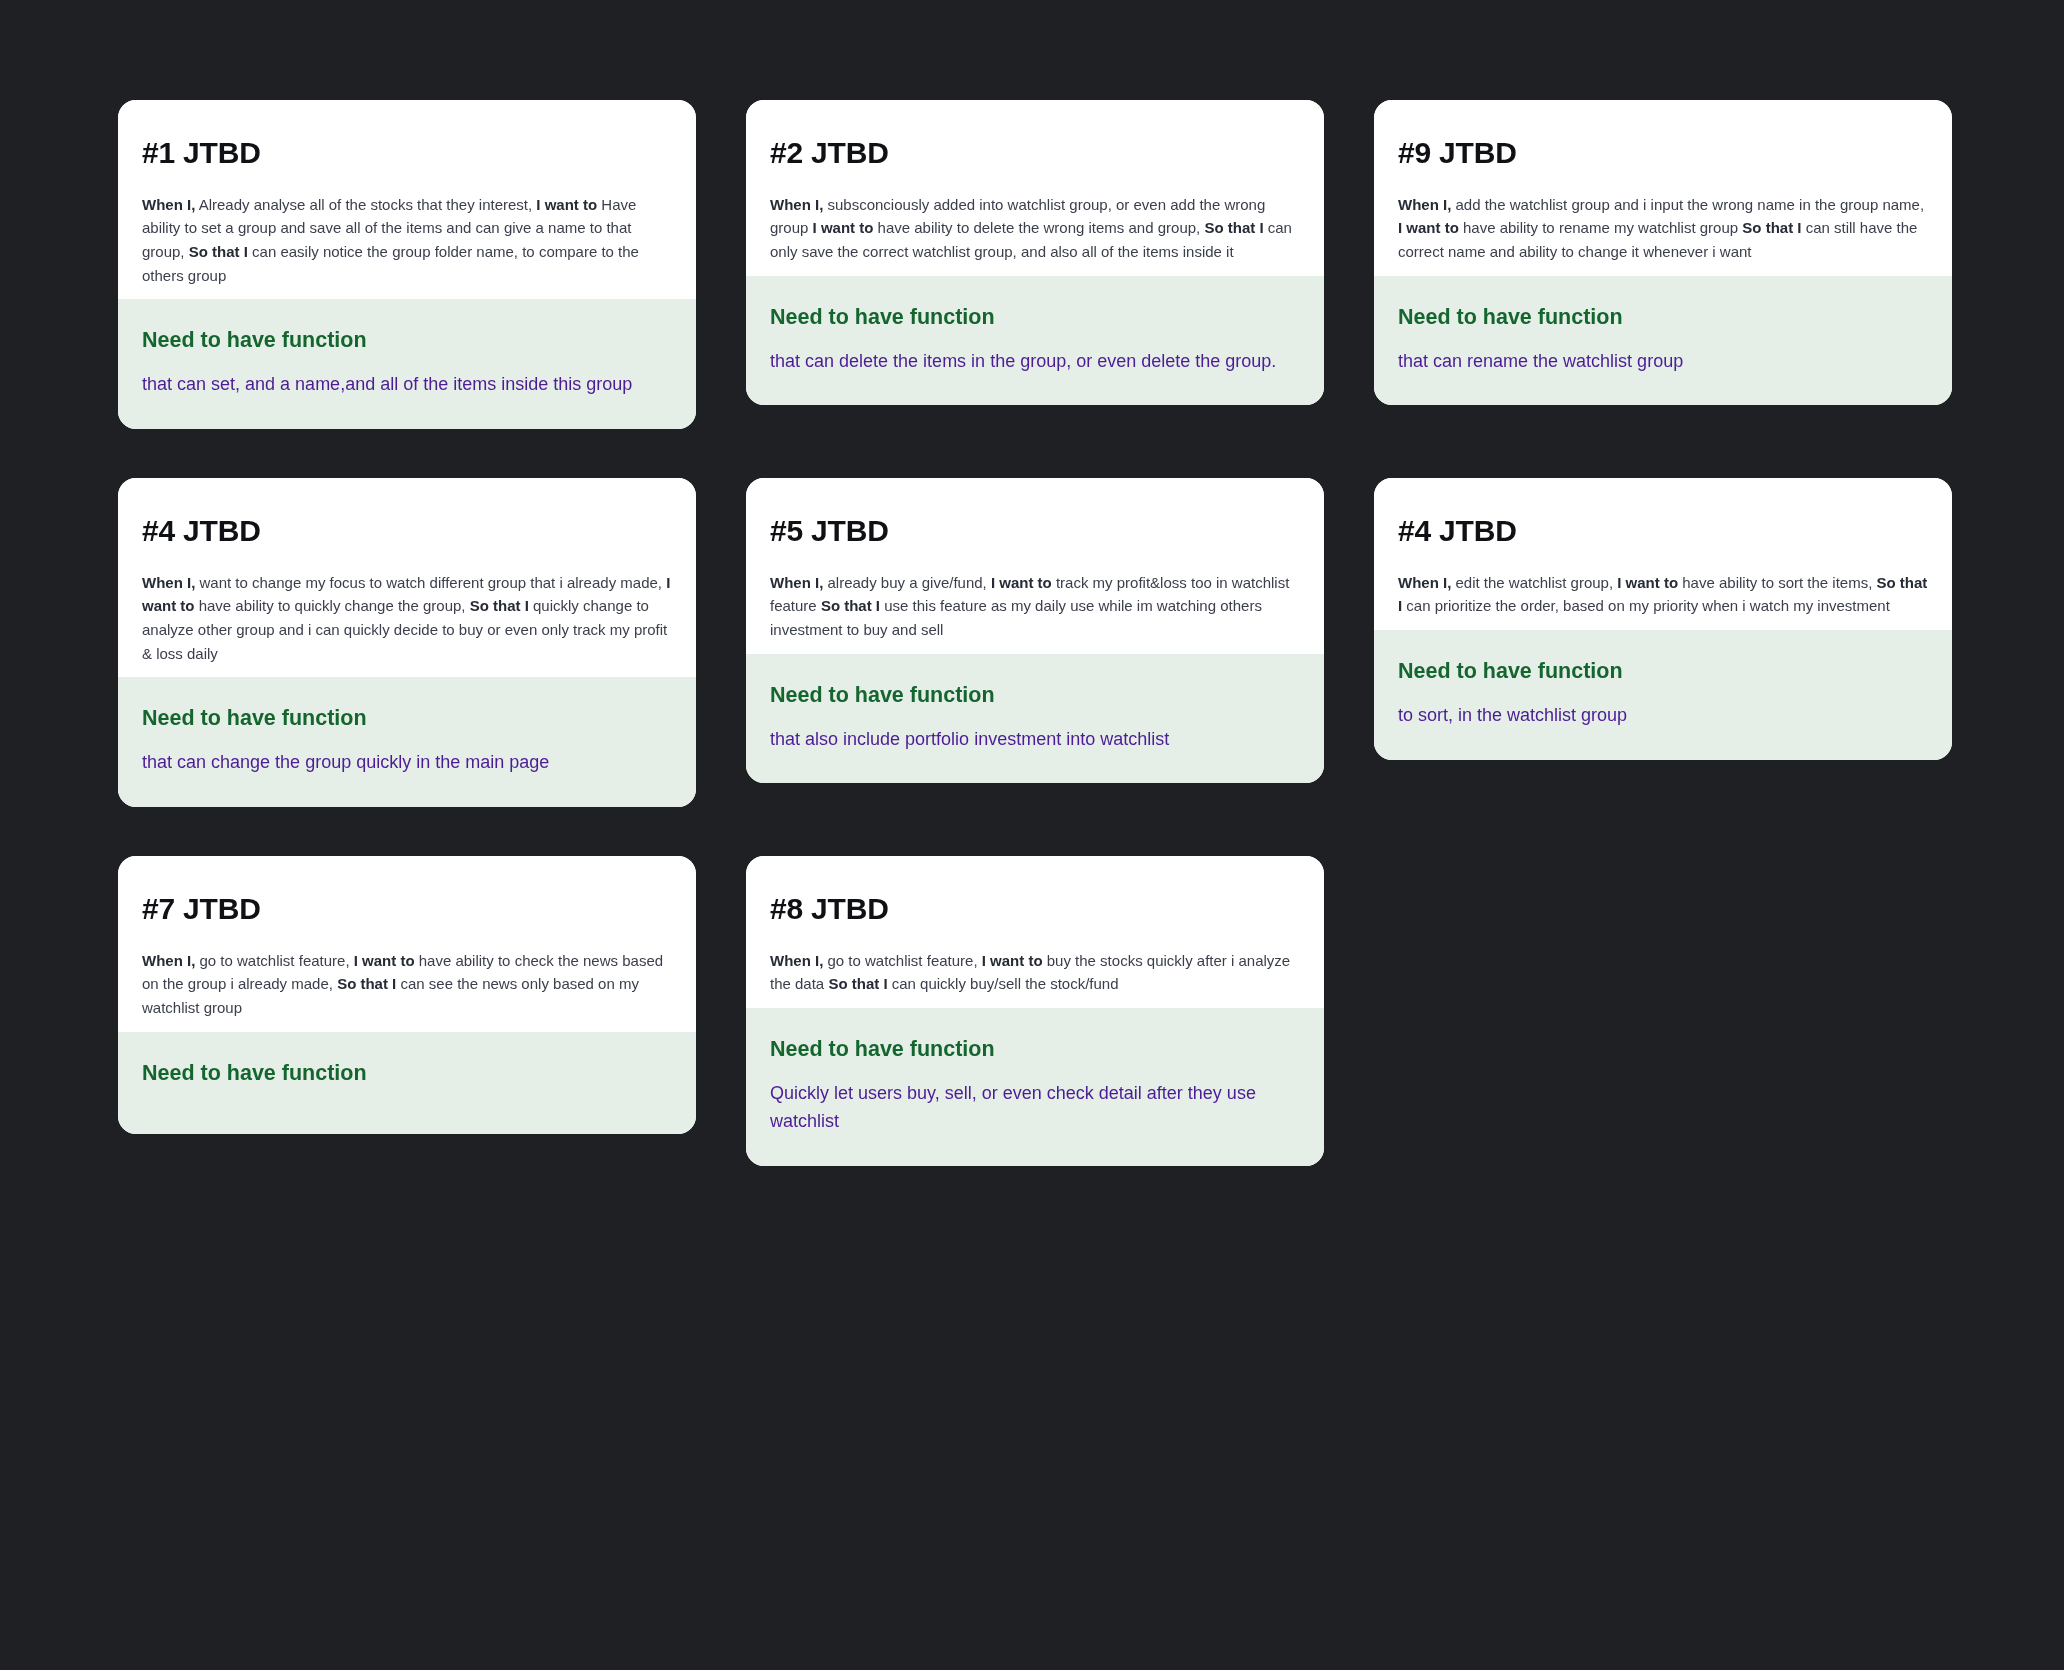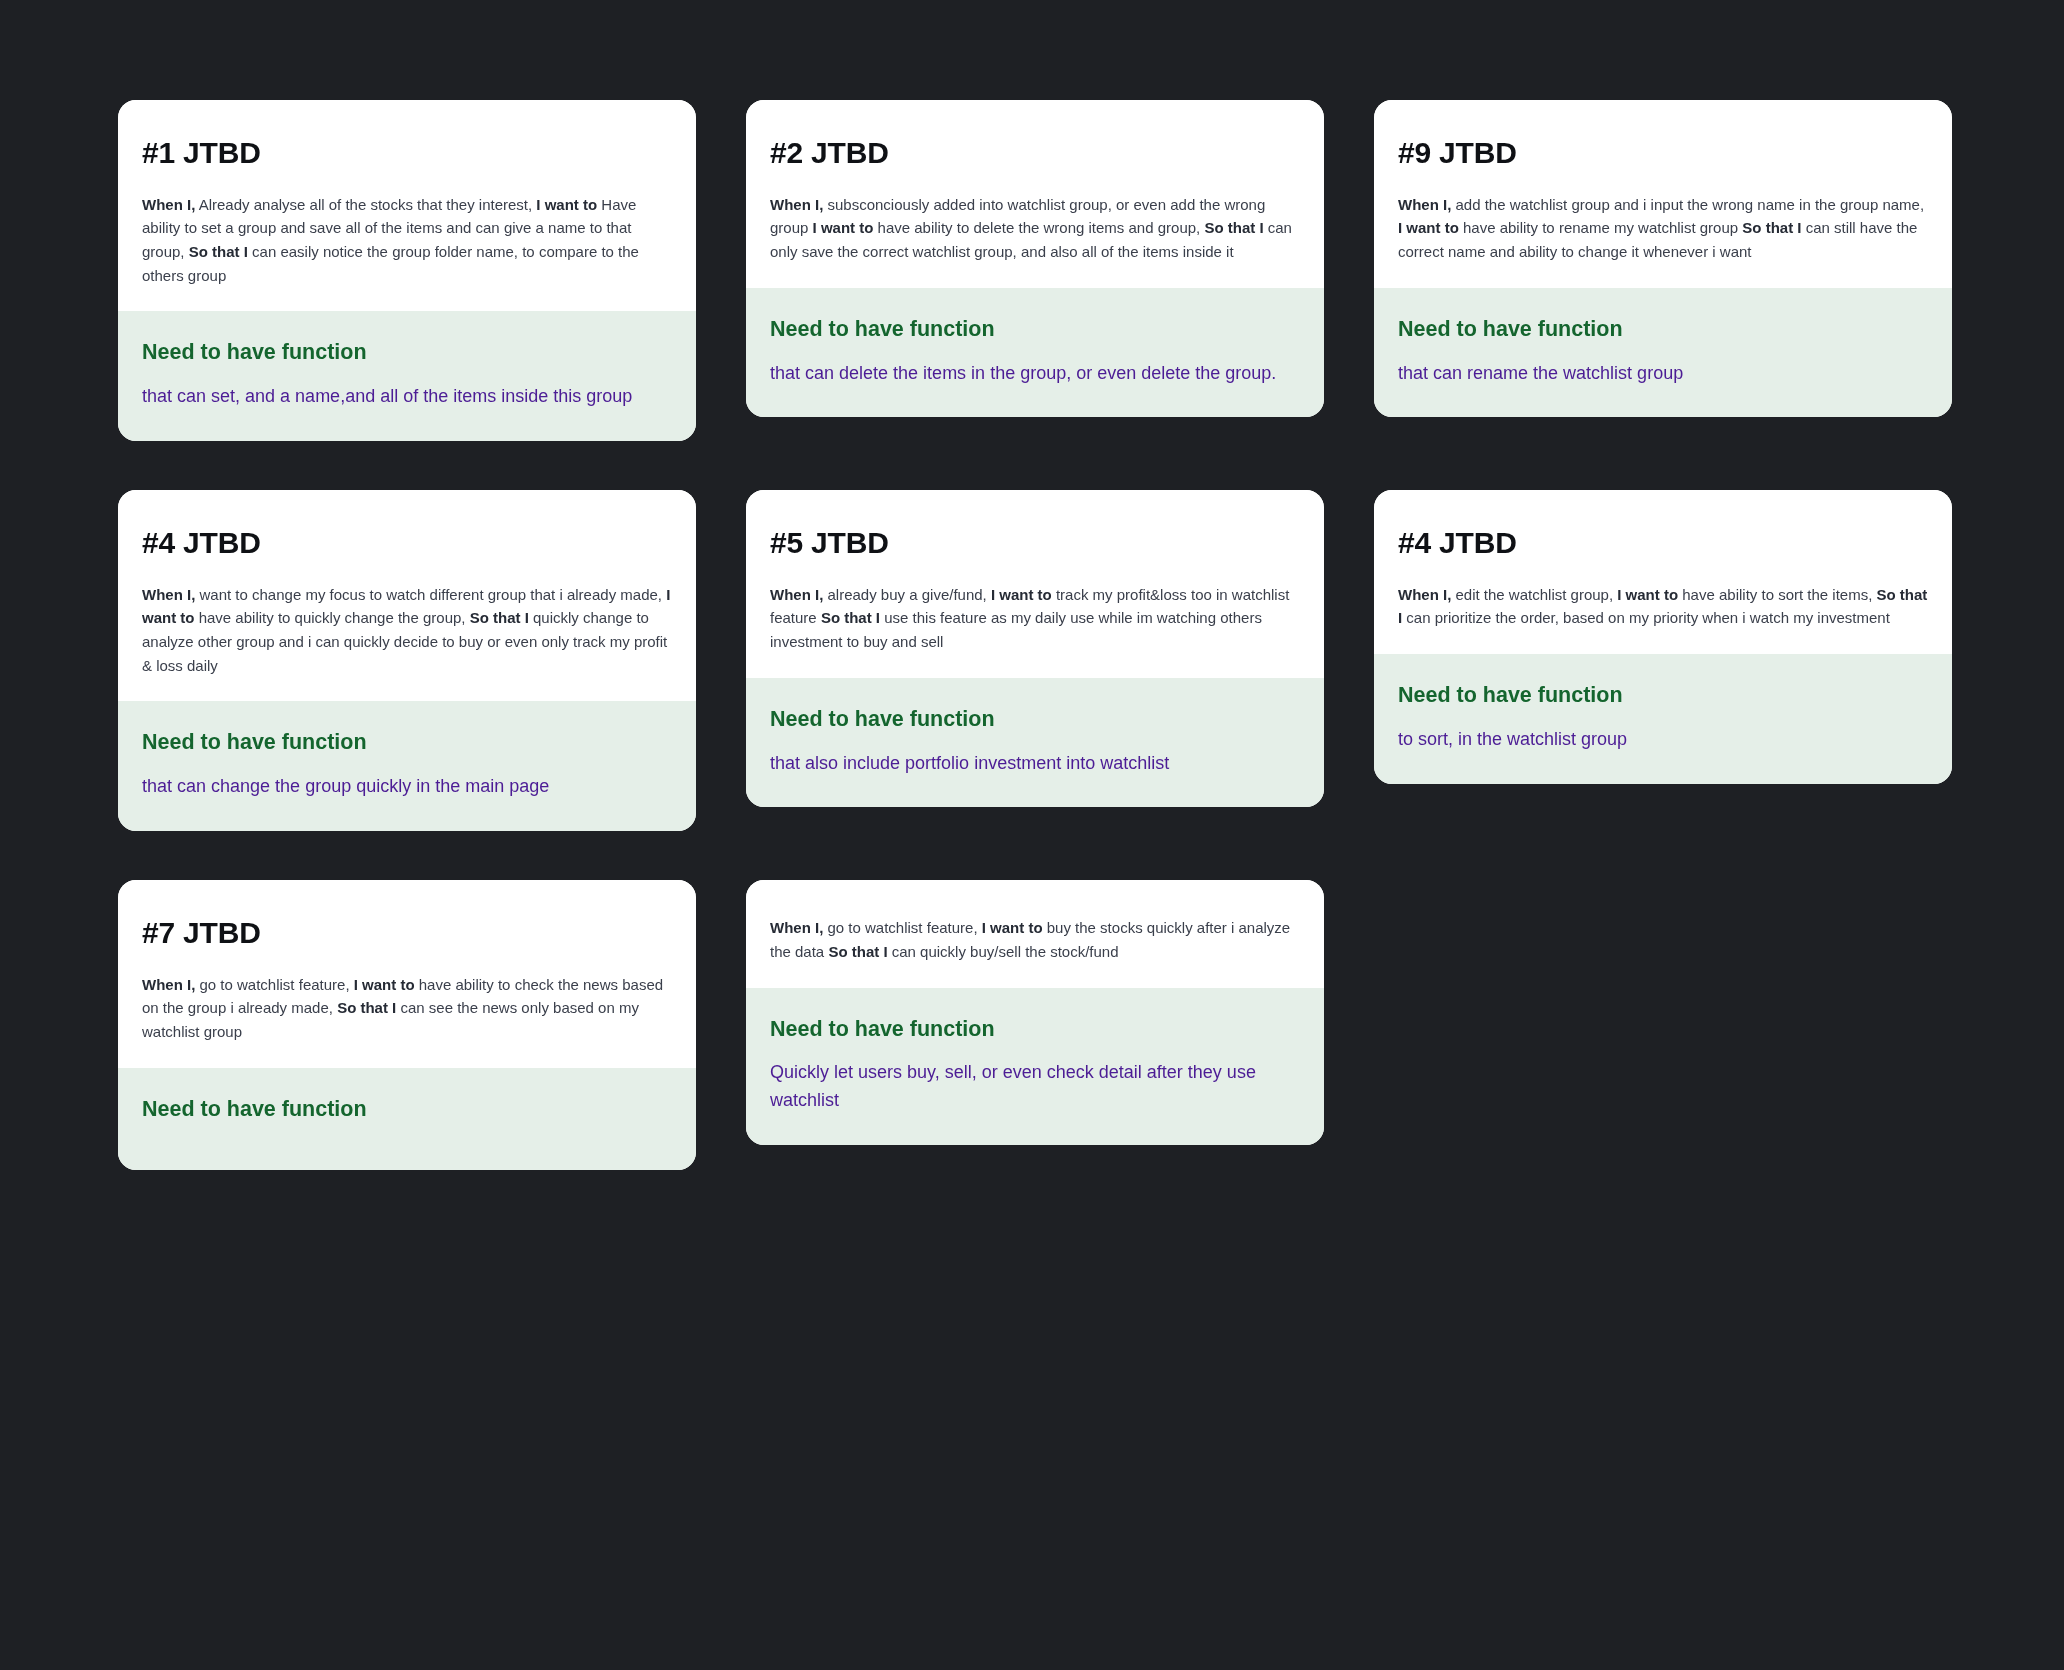--- a/index.html
+++ b/index.html
@@ -31,21 +31,21 @@
   .jtbd-card {
     background: #ffffff;
     border-radius: 18px;
     overflow: hidden;
     display: flex;
     flex-direction: column;
   }
 
   .card-body {
     background: #ffffff;
-    padding: 36px 24px 24px 24px;
+    padding: 36px 24px 12px 24px;
   }
 
   .card-title {
     font-size: 30px;
     font-weight: 700;
     color: #0f1115;
     letter-spacing: -0.2px;
     margin-bottom: 22px;
     line-height: 1.15;
   }
@@ -151,20 +151,21 @@
         <div class="card-body">
           <div class="card-title">#7 JTBD</div>
           <div class="card-story"><b>When I,</b><span> go to watchlist feature, </span><b>I want to</b><span> have ability to check the news based on the group i already made, </span><b>So that I</b><span> can see the news only based on my watchlist group</span></div>
         </div>
         <div class="card-footer">
           <div class="footer-heading">Need to have function</div>
         </div>
       </div>
       <div class="jtbd-card">
         <div class="card-body">
+          <div class="card-title">#8 JTBD</div>
           <div class="card-story"><b>When I,</b><span> go to watchlist feature, </span><b>I want to</b><span> buy the stocks quickly after i analyze the data </span><b>So that I</b><span> can quickly buy/sell the stock/fund</span></div>
         </div>
         <div class="card-footer">
           <div class="footer-heading">Need to have function</div>
           <div class="footer-text">Quickly let users buy, sell, or even check detail after they use watchlist</div>
         </div>
       </div>
     </div>
 </div>
 

